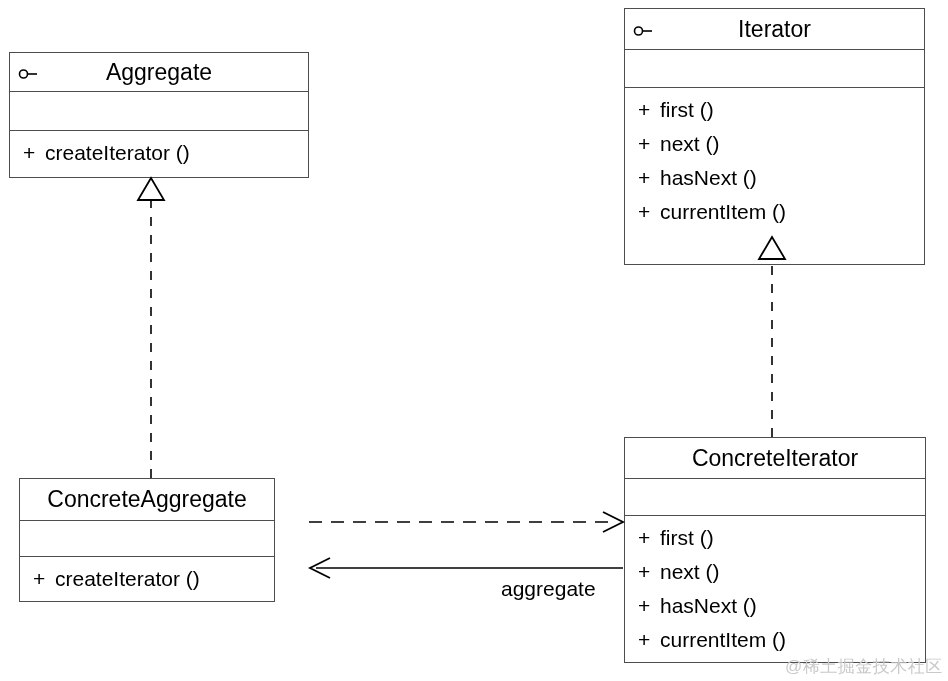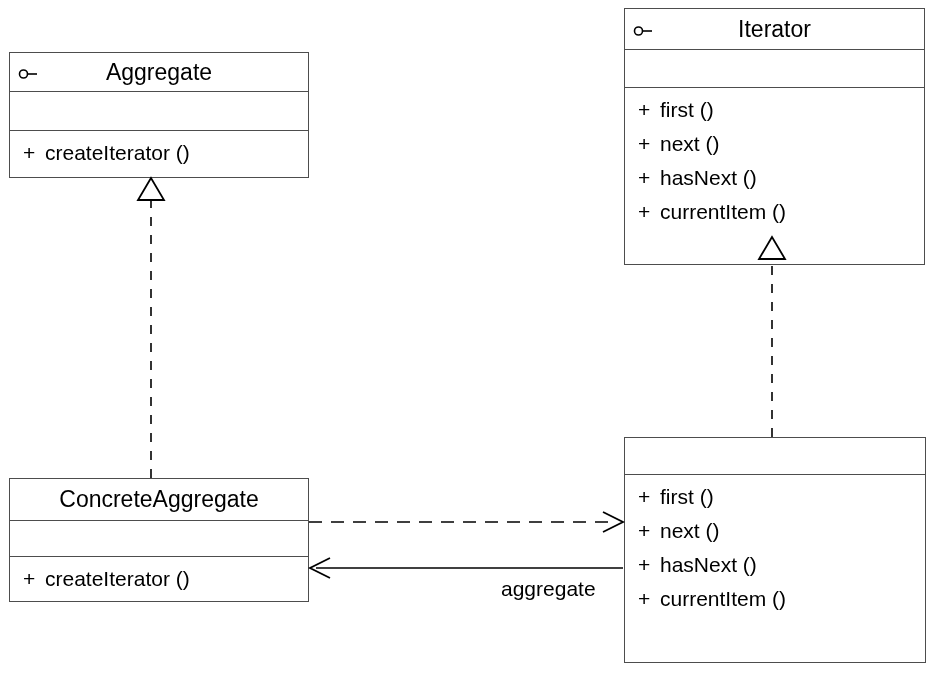--- a/index.html
+++ b/index.html
@@ -142,34 +142,37 @@
         <span class="op-vis">+</span>
         <span>hasNext ()</span>
       </div>
       <div class="uml-op" style="height:34px;">
         <span class="op-vis">+</span>
         <span>currentItem ()</span>
       </div>
     </div>
   </div>
 
-  <div class="uml-class" style="left:9px; top:478px; width:300px; height:124px;">
+  <div class="uml-class" style="left:19px; top:478px; width:256px; height:124px;">
     <div class="uml-header" style="height:43px;">
       <span class="uml-title">ConcreteAggregate</span>
     </div>
     <div class="uml-attrs" style="height:36px;"></div>
     <div class="uml-ops">
       <div class="uml-op" style="height:34px;">
         <span class="op-vis">+</span>
         <span>createIterator ()</span>
       </div>
     </div>
   </div>
 
   <div class="uml-class" style="left:624px; top:437px; width:302px; height:226px;">
+    <div class="uml-header" style="height:41px;">
+      <span class="uml-title">ConcreteIterator</span>
+    </div>
     <div class="uml-attrs" style="height:37px;"></div>
     <div class="uml-ops">
       <div class="uml-op" style="height:34px;">
         <span class="op-vis">+</span>
         <span>first ()</span>
       </div>
       <div class="uml-op" style="height:34px;">
         <span class="op-vis">+</span>
         <span>next ()</span>
       </div>
@@ -202,14 +205,15 @@
     </g>
 
     <g>
       <line x1="623" y1="568" x2="316" y2="568" stroke="#000000" stroke-width="1.6"></line>
       <path d="M 330 558 L 310 568 L 330 578" fill="none" stroke="#000000" stroke-width="1.8"></path>
     </g>
   </svg>
 
   <div class="edge-label" style="left:501px; top:578px;">aggregate</div>
 
+  <div class="watermark" style="left:785px; top:655px;">@稀土掘金技术社区</div>
 
 </div>
 
 </body></html>

